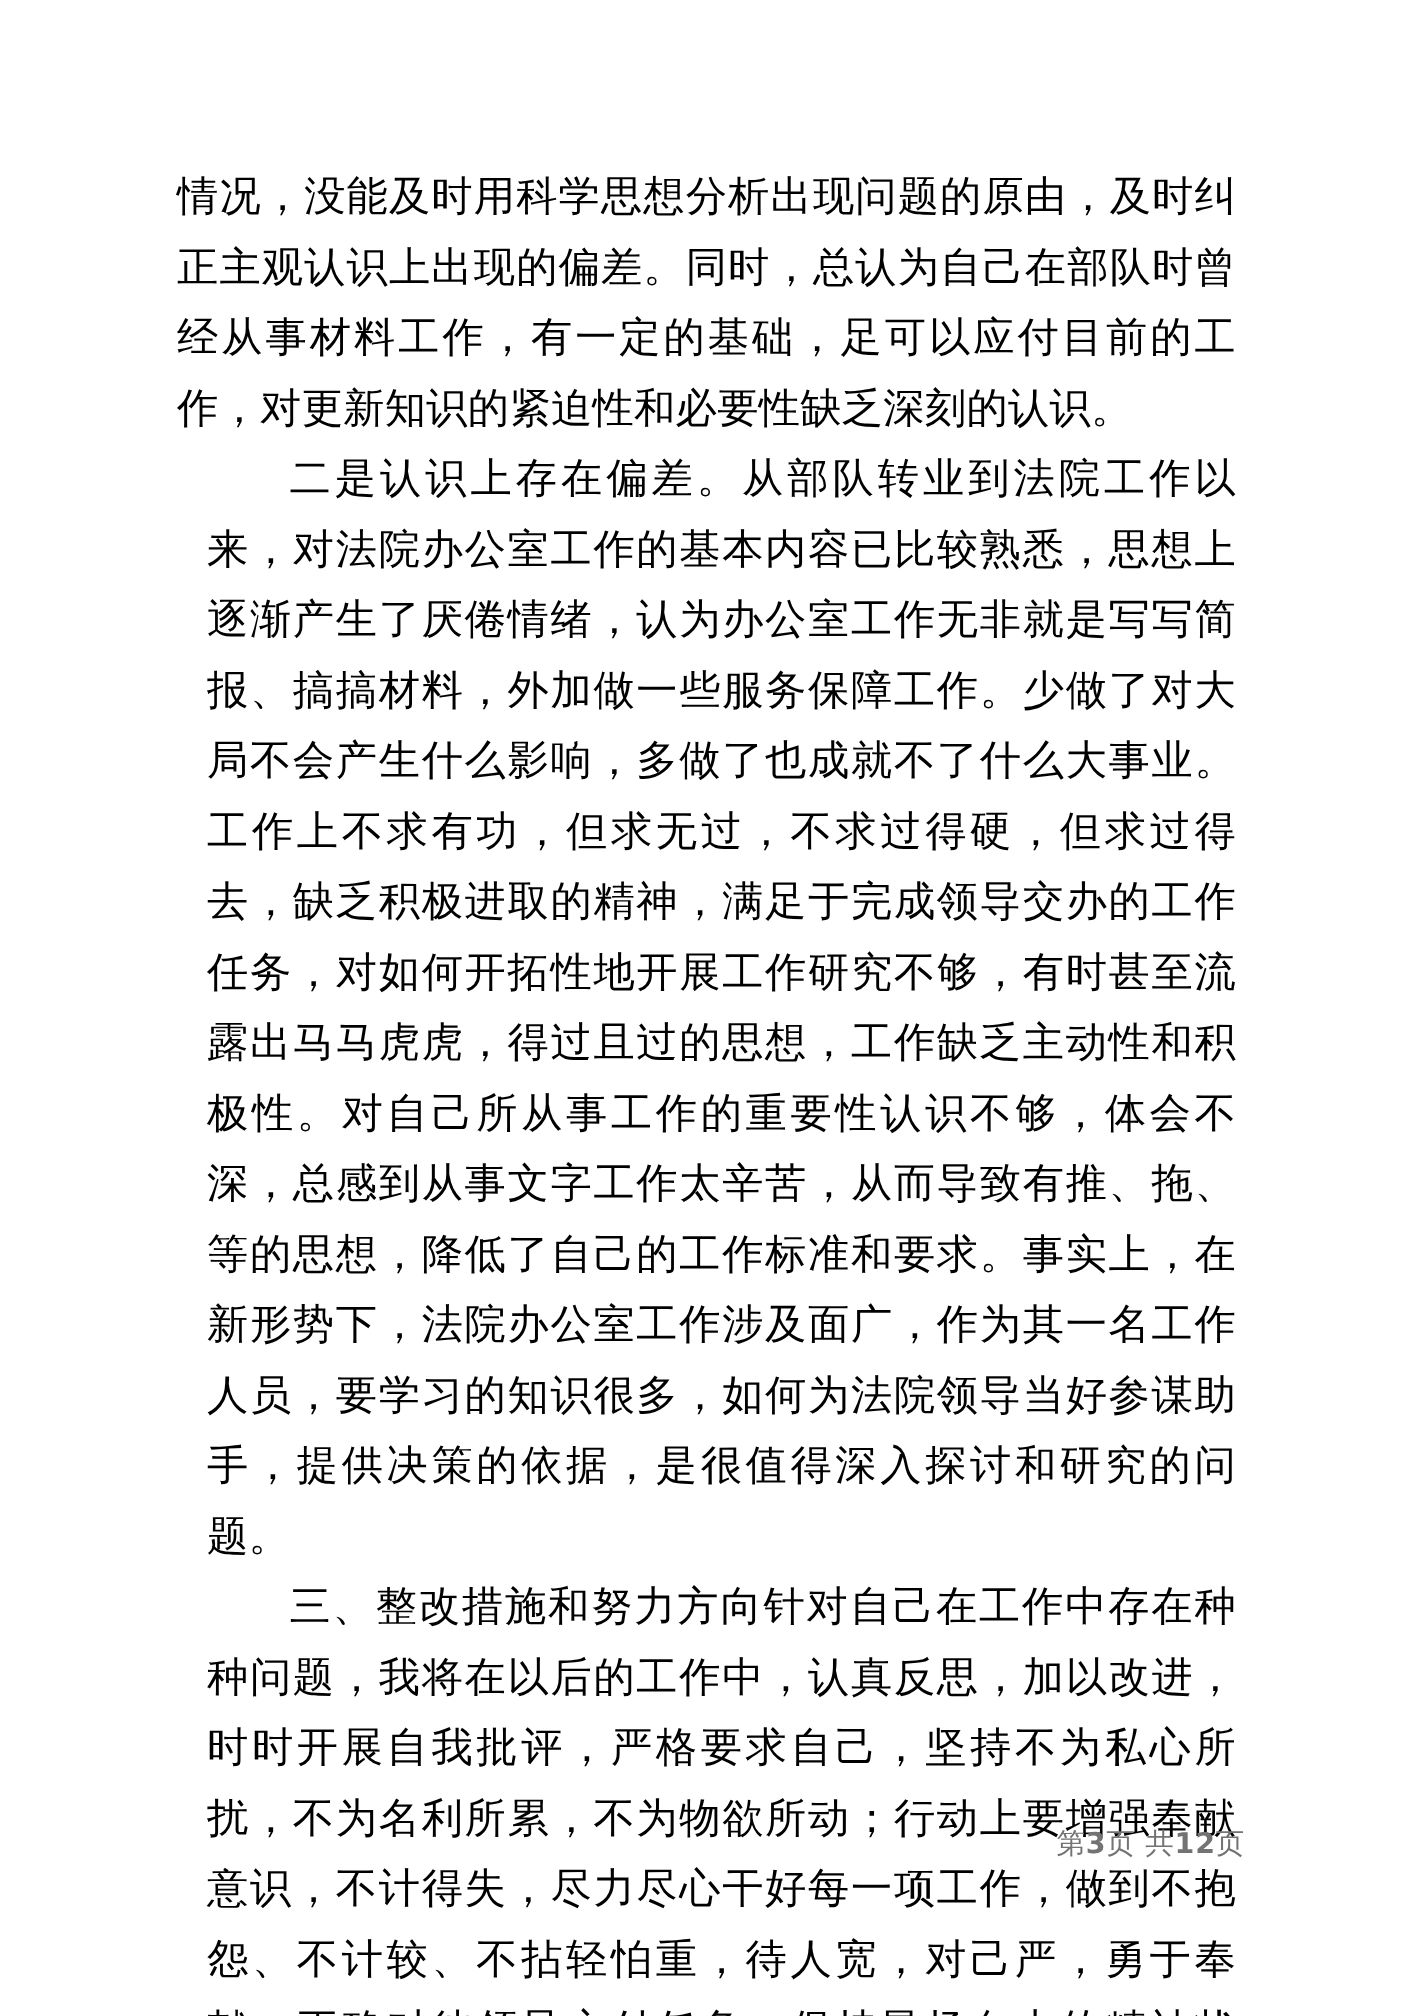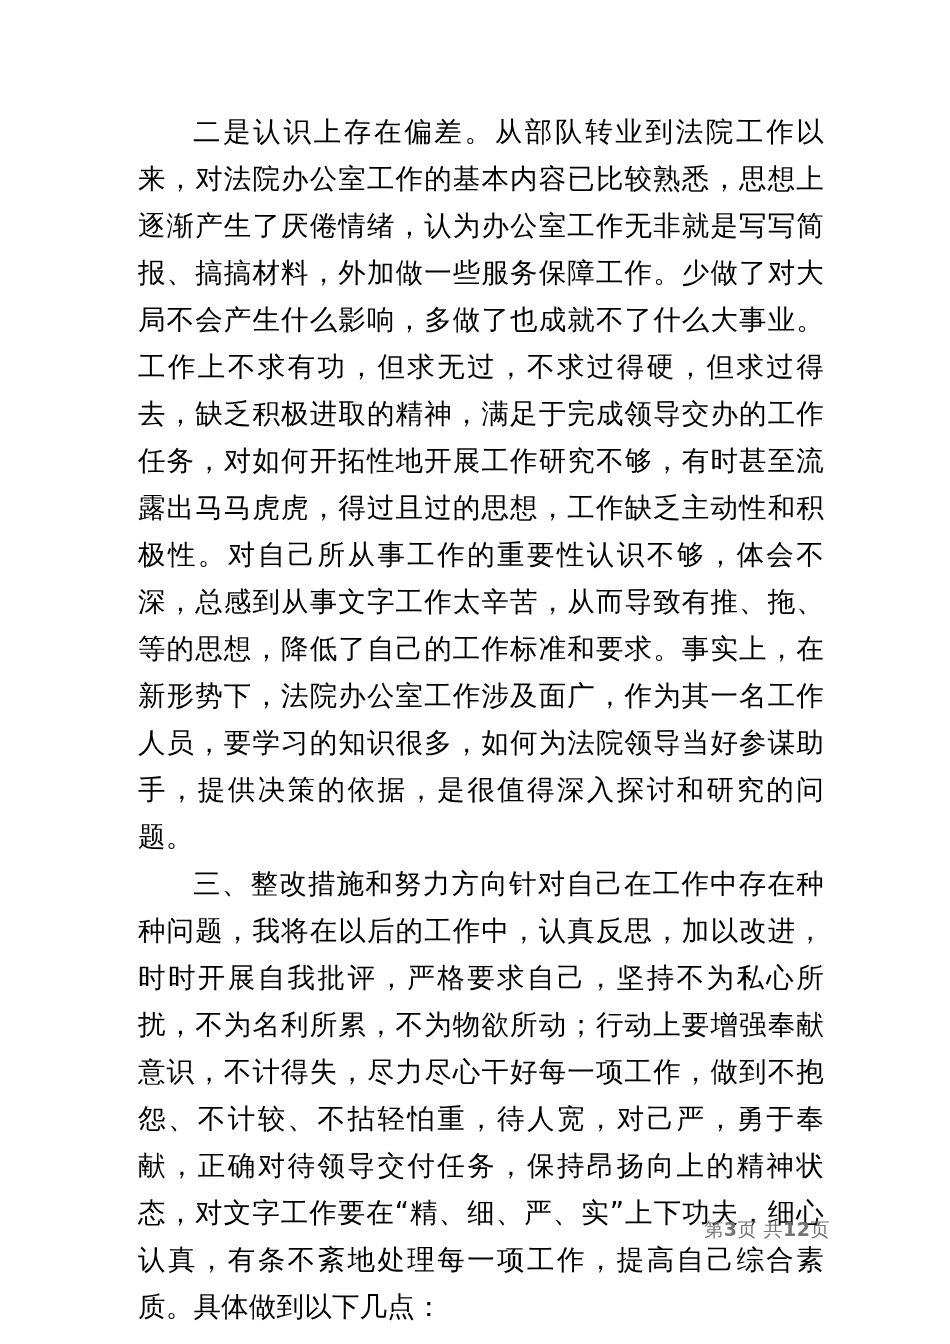--- a/index.html
+++ b/index.html
@@ -56,20 +56,21 @@
     font-weight: bold;
   }
 </style>
 </head>
 <body>
 
 <div class="page">
 
   <div class="doc-body">
 
+    <p class="para">情况，没能及时用科学思想分析出现问题的原由，及时纠正主观认识上出现的偏差。同时，总认为自己在部队时曾经从事材料工作，有一定的基础，足可以应付目前的工作，对更新知识的紧迫性和必要性缺乏深刻的认识。</p>
 
     <p class="para indent">二是认识上存在偏差。从部队转业到法院工作以来，对法院办公室工作的基本内容已比较熟悉，思想上逐渐产生了厌倦情绪，认为办公室工作无非就是写写简报、搞搞材料，外加做一些服务保障工作。少做了对大局不会产生什么影响，多做了也成就不了什么大事业。工作上不求有功，但求无过，不求过得硬，但求过得去，缺乏积极进取的精神，满足于完成领导交办的工作任务，对如何开拓性地开展工作研究不够，有时甚至流露出马马虎虎，得过且过的思想，工作缺乏主动性和积极性。对自己所从事工作的重要性认识不够，体会不深，总感到从事文字工作太辛苦，从而导致有推、拖、等的思想，降低了自己的工作标准和要求。事实上，在新形势下，法院办公室工作涉及面广，作为其一名工作人员，要学习的知识很多，如何为法院领导当好参谋助手，提供决策的依据，是很值得深入探讨和研究的问题。</p>
 
     <p class="para indent">三、整改措施和努力方向针对自己在工作中存在种种问题，我将在以后的工作中，认真反思，加以改进，时时开展自我批评，严格要求自己，坚持不为私心所扰，不为名利所累，不为物欲所动；行动上要增强奉献意识，不计得失，尽力尽心干好每一项工作，做到不抱怨、不计较、不拈轻怕重，待人宽，对己严，勇于奉献，正确对待领导交付任务，保持昂扬向上的精神状态，对文字工作要在“精、细、严、实”上下功夫，细心认真，有条不紊地处理每一项工作，提高自己综合素质。具体做到以下几点：</p>
 
   </div>
 
   <div class="footer">
     <span>第</span><span class="num">3</span><span>页 共</span><span class="num">12</span><span>页</span>
   </div>

